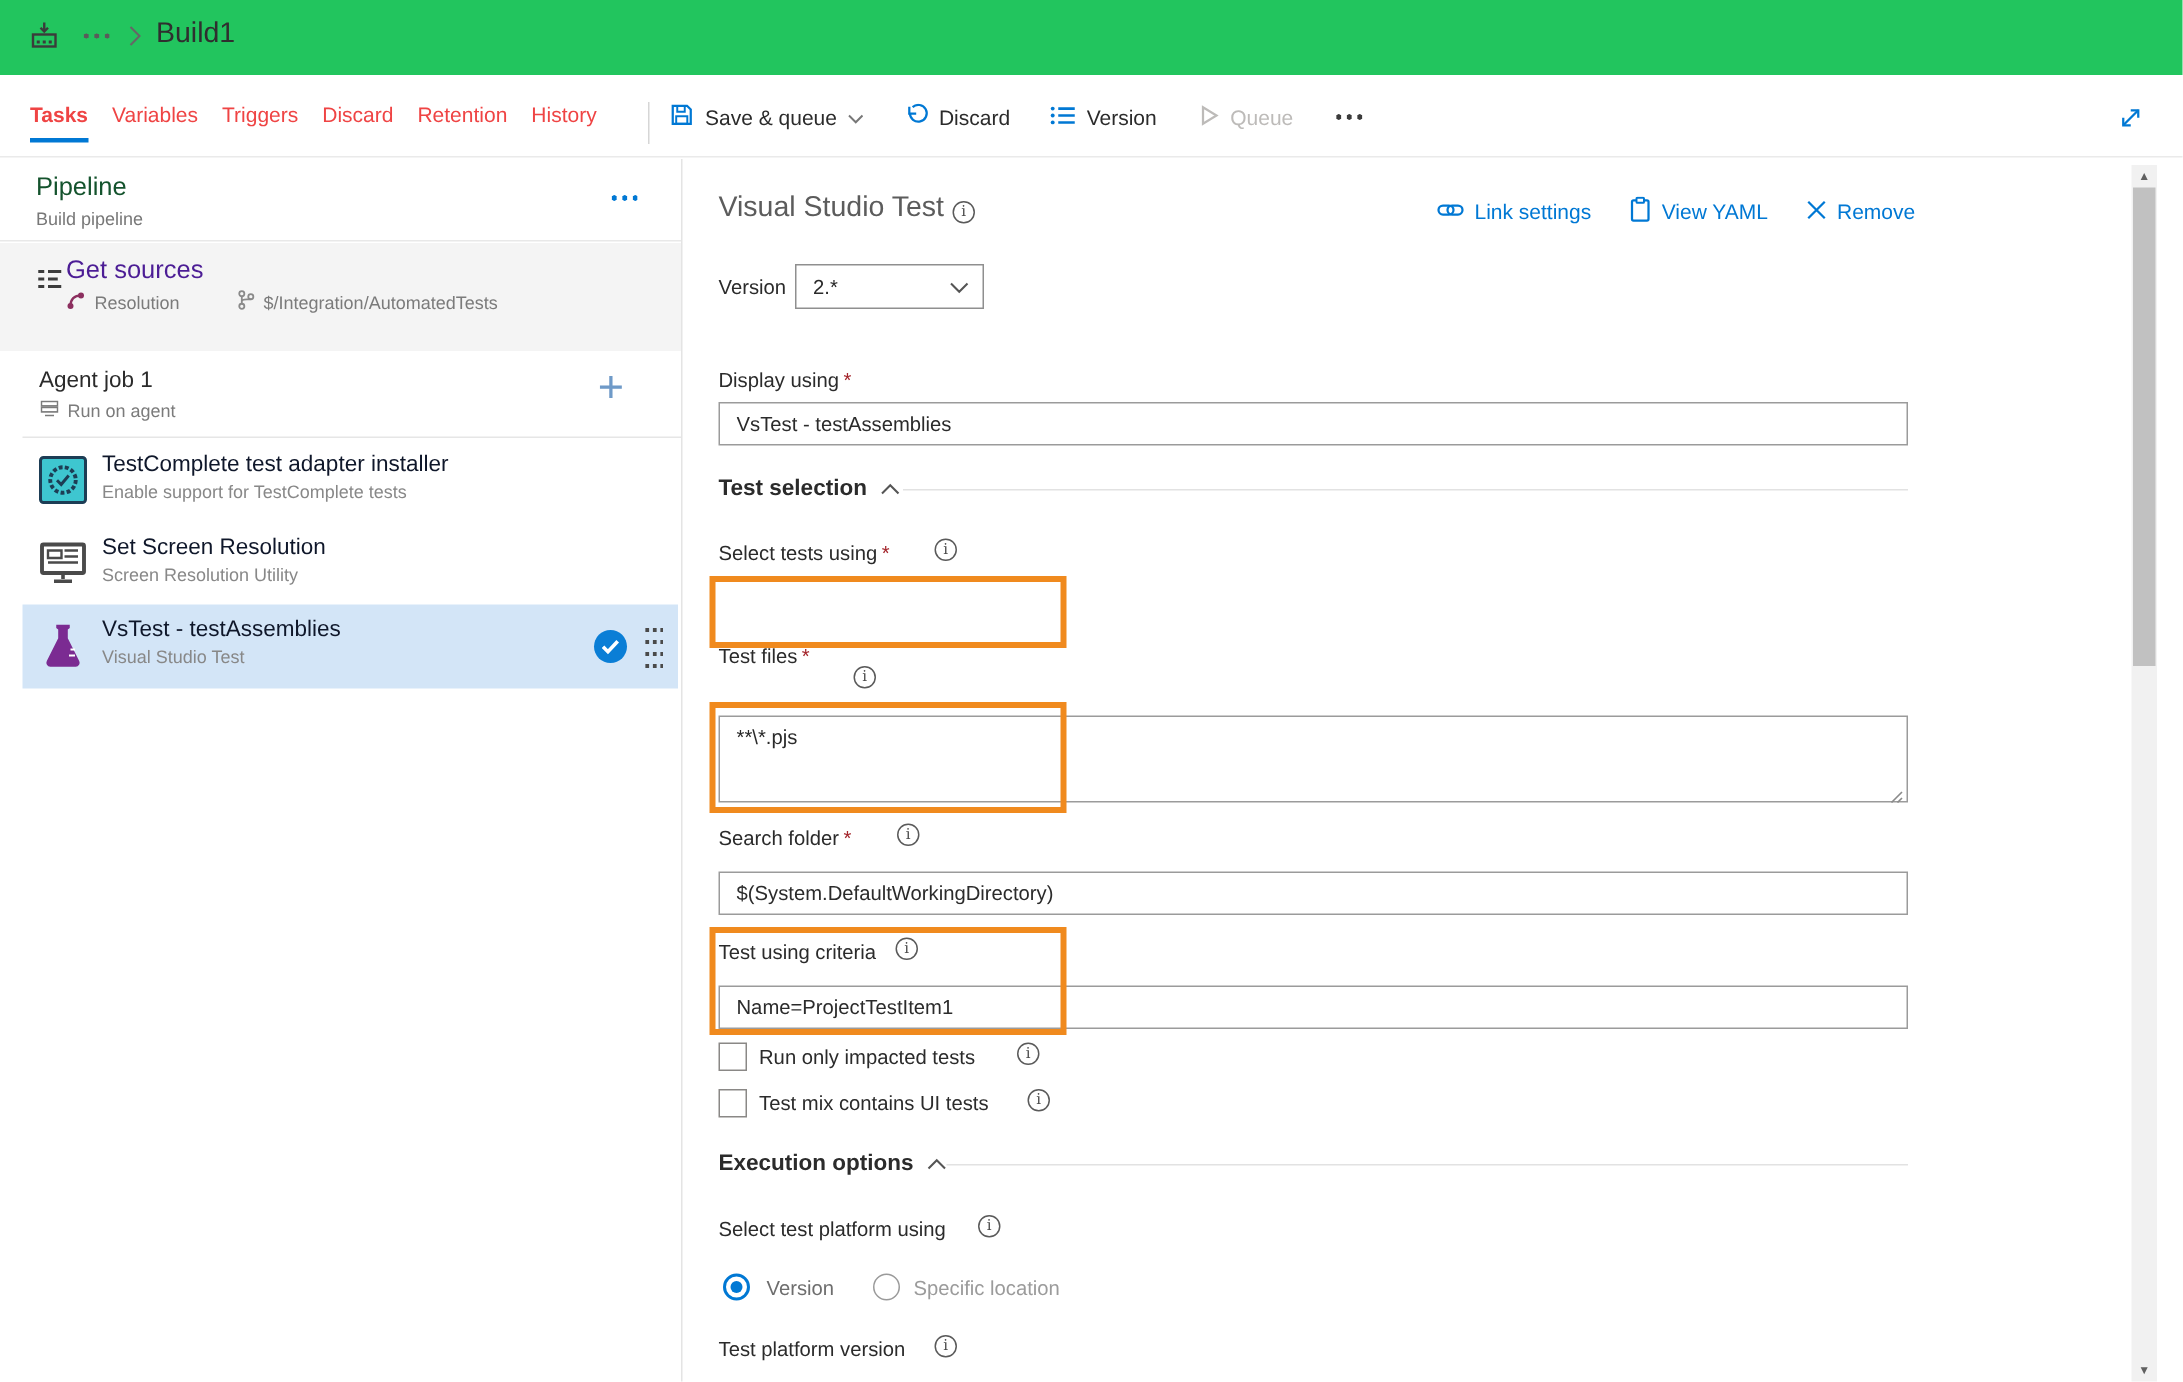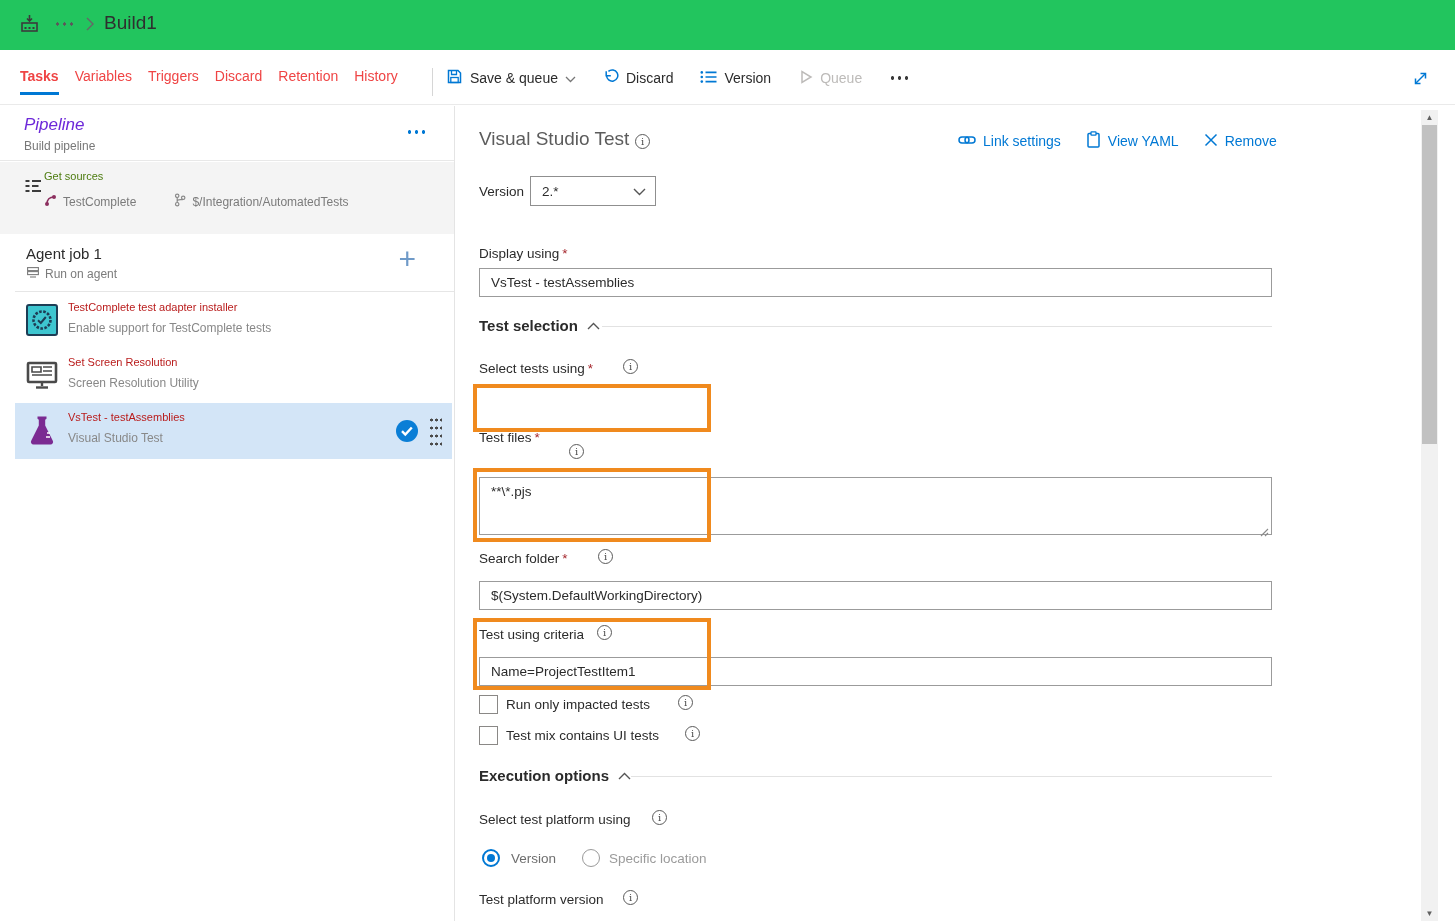--- a/index.html
+++ b/index.html
@@ -24,40 +24,40 @@
   #toolbar-divider { position:absolute; left:432px; top:18px; height:28px; width:1px; background:#d6d6d6; }
   #toolbar { position:absolute; left:446px; top:18px; display:flex; align-items:center; gap:27px; }
   .tool-btn { display:flex; align-items:center; gap:7px; font-size:14px; color:#2b2b2b; cursor:pointer; }
   .tool-btn.disabled { color:#bdbbb9; cursor:default; }
   .blue-dots { background-image:radial-gradient(circle,#3b3b3b 1.7px,transparent 1.9px); }
   #expand-button { position:absolute; right:26px; top:20px; cursor:pointer; }
 
   
   #sidebar { position:absolute; left:0; top:106px; width:455px; bottom:0; background:#fff; border-right:1px solid #e4e4e4; }
   #pipeline-head { position:absolute; left:0; top:0; width:100%; height:55px; border-bottom:1px solid #e8e8e8; }
-  #pipeline-title { position:absolute; left:24px; top:9px; font-size:17px; color:#6d28d9;font-style:italic; }
+  #pipeline-title { position:absolute; left:24px; top:9px; font-size:17px; color:#14532d; }
   #pipeline-subtitle { position:absolute; left:24px; top:33px; font-size:12px; color:#787878; }
   #pipeline-more { position:absolute; right:29px; top:24px; cursor:pointer; }
   .accent-dots { background-image:radial-gradient(circle,#0078d4 1.7px,transparent 1.9px); }
 
   #get-sources { position:absolute; left:0; top:56px; width:100%; height:72px; background:#f4f4f4; cursor:pointer; }
   #get-sources-icon { position:absolute; left:25px; top:15px; }
-  #get-sources-title { position:absolute; left:44px; top:8px; font-size:11px; color:#4d7c0f; }
+  #get-sources-title { position:absolute; left:44px; top:8px; font-size:17px; color:#4c1d95; }
   #get-sources-sub { position:absolute; left:44px; top:31px; display:flex; align-items:center; font-size:12px; color:#7b7b7b; }
   #get-sources-sub .lbl { margin-left:6px; }
   #get-sources-sub .path-group { margin-left:38px; display:flex; align-items:center; }
 
   #agent-job { position:absolute; left:15px; right:0; top:128px; height:58px; border-bottom:1px solid #e6e6e6; cursor:pointer; }
   #agent-job-title { position:absolute; left:11px; top:11px; font-size:15px; color:#2b2b2b; }
   #agent-job-sub { position:absolute; left:12px; top:33px; display:flex; align-items:center; gap:6px; font-size:12px; color:#7b7b7b;justify-content:center; }
   #add-task-button { position:absolute; right:38px; top:10px; font-size:30px; font-weight:300; color:#6f9ac8; cursor:pointer; line-height:1; }
 
   .task-row { position:absolute; left:15px; width:437px; height:54px; cursor:pointer; }
   .task-icon { position:absolute; left:11px; top:11px; width:32px; height:32px; }
-  .task-title { position:absolute; left:53px; top:8px; font-size:11px; color:#b91c1c; white-space:nowrap; }
+  .task-title { position:absolute; left:53px; top:8px; font-size:15px; color:#0f172a; white-space:nowrap; }
   .task-sub { position:absolute; left:53px; top:28px; font-size:12px; color:#888; white-space:nowrap; }
   #task-row-2 { top:187px; } #task-row-3 { top:242px; }
   #task-row-4 { top:297px; height:56px; background:#d3e5f7; }
   #task-check { position:absolute; right:33px; top:16px; }
   #task-grip { position:absolute; right:10px; top:13px; width:13px; height:31px;
     background-image:radial-gradient(circle,#4a4a4a 1.4px,transparent 1.6px); background-size:5px 8px; cursor:grab; }
 
   
   #main { position:absolute; left:456px; top:106px; width:963px; bottom:0; background:#fff; }
   #panel-title { position:absolute; left:23px; top:22px; font-size:19px; color:#5c5c5c; }
@@ -199,21 +199,21 @@
           <path d="M7 4h9M7 9h6.5M7 14h9" stroke="#3c3c3c" stroke-width="2"></path>
         </svg>
     </span>
     <span id="get-sources-title">Get sources</span>
     <span id="get-sources-sub">
       <span><svg width="13" height="13" viewBox="0 0 13 13">
             <circle cx="3" cy="10" r="2" fill="#8c2f5f"></circle>
             <circle cx="10" cy="3" r="2" fill="#8c2f5f"></circle>
             <path d="M3 10C3 5.5 5.5 3 10 3" stroke="#8c2f5f" stroke-width="1.6" fill="none"></path>
           </svg></span>
-      <span class="lbl">TestComplete</span>
+      <span class="lbl">Resolution</span>
       <span class="path-group">
         <span><svg width="12" height="14" viewBox="0 0 12 14">
               <circle cx="3.2" cy="2.8" r="1.7" fill="none" stroke="#8a8a8a" stroke-width="1.2"></circle>
               <circle cx="3.2" cy="11.2" r="1.7" fill="none" stroke="#8a8a8a" stroke-width="1.2"></circle>
               <circle cx="9.2" cy="4.8" r="1.7" fill="none" stroke="#8a8a8a" stroke-width="1.2"></circle>
               <path d="M3.2 4.5v5M3.2 8c0-2 4-1 6-1.6" stroke="#8a8a8a" stroke-width="1.2" fill="none"></path>
             </svg></span>
         <span class="lbl">$/Integration/AutomatedTests</span>
       </span>
     </span>

